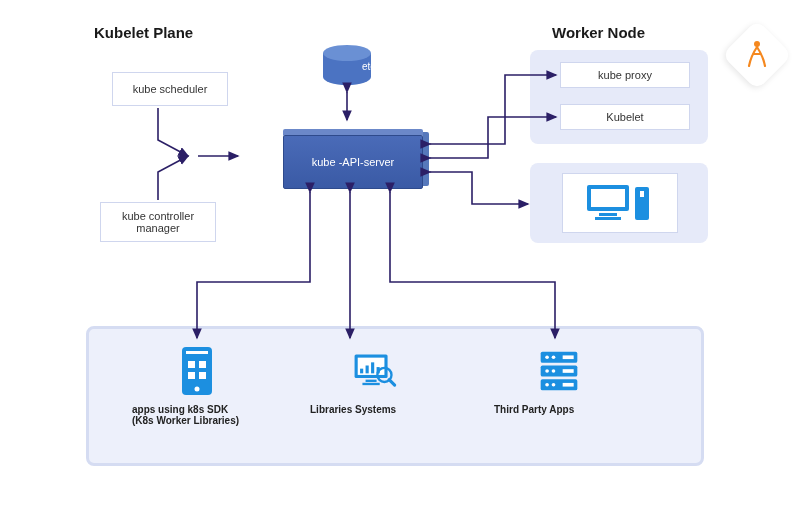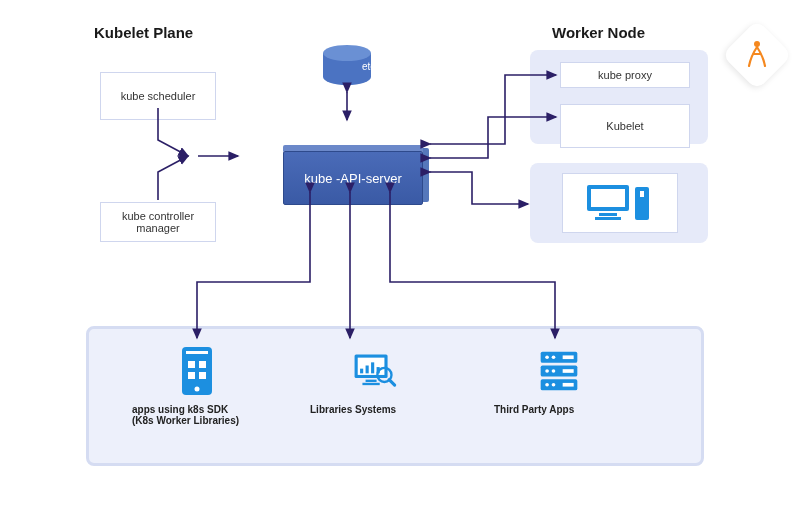--- a/index.html
+++ b/index.html
@@ -46,24 +46,24 @@
   .etcd-top {
     position: absolute; left:0; top:0; width:48px; height:16px;
     background: #6a90d4; border-radius: 50%;
   }
   .etcd-label {
     position: absolute; left:0; top:16px; width:48px; text-align:center;
     color:#fff; font-size:10px;padding-left:39px;
   }
   .api-box {
     position: absolute;
-    left: 283px; top: 151px;
+    left: 283px; top: 135px;
     width: 140px; height: 54px;
     background: linear-gradient(180deg,#4a6bb8,#3a5aa5);
-    color: #fff; font-size: 13px;
+    color: #fff; font-size: 11px;
     display:flex; align-items:center; justify-content:center;
     border: 1px solid #2e4a8c;
     border-radius: 2px;
     box-shadow: 0 -6px 0 #6b88c9, 6px -3px 0 #5678bb;
   }
   svg.arrows {
     position: absolute; left:0; top:0; width:800px; height:512px;
     pointer-events:none;
   }
   .bottom-item {
@@ -98,34 +98,34 @@
 
 <div class="logo-badge">
   <div class="logo-badge-inner">
     <svg width="24" height="30" viewBox="0 0 24 30">
       <circle cx="12" cy="6" r="3" fill="#f5881f"></circle>
       <path d="M12 9 Q6 18 4 28 M12 9 Q18 18 20 28 M8 16 L16 16" stroke="#f5881f" stroke-width="2.2" fill="none" stroke-linecap="round"></path>
     </svg>
   </div>
 </div>
 
-<div class="box" style="left:100px; top:72px; width:116px; height:48px">kube scheduler</div>
+<div class="box" style="left:112px; top:72px; width:116px; height:34px">kube scheduler</div>
 <div class="box" style="left:100px; top:202px; width:116px; height:40px">kube controller manager</div>
 
 <div class="etcd-cyl">
   <div class="etcd-body"></div>
   <div class="etcd-top"></div>
   <div class="etcd-label">etcd</div>
 </div>
 
 <div class="api-box">kube -API-server</div>
 
 <div class="panel" style="left:530px; top:50px; width:178px; height:94px"></div>
 <div class="box" style="left:560px; top:62px; width:130px; height:26px">kube proxy</div>
-<div class="box" style="left:560px; top:104px; width:130px; height:44px">Kubelet</div>
+<div class="box" style="left:560px; top:104px; width:130px; height:26px">Kubelet</div>
 
 <div class="panel" style="left:530px; top:163px; width:178px; height:80px"></div>
 <div class="box" style="left:562px; top:173px; width:116px; height:60px; padding:4px">
   <svg width="70" height="44" viewBox="0 0 70 44">
     <rect x="2" y="4" width="42" height="26" rx="2" fill="#1c8fe0"></rect>
     <rect x="6" y="8" width="34" height="18" fill="#fff"></rect>
     <rect x="14" y="32" width="18" height="3" fill="#1c8fe0"></rect>
     <rect x="10" y="36" width="26" height="3" fill="#1c8fe0"></rect>
     <rect x="50" y="6" width="14" height="33" rx="2" fill="#1c8fe0"></rect>
     <rect x="55" y="10" width="4" height="6" fill="#fff"></rect>

